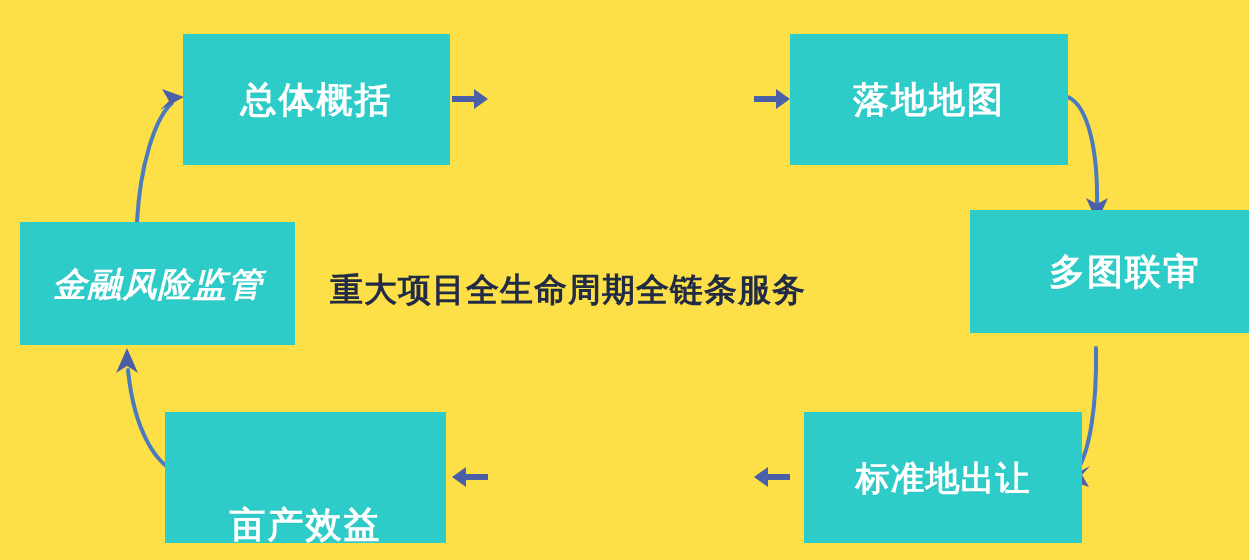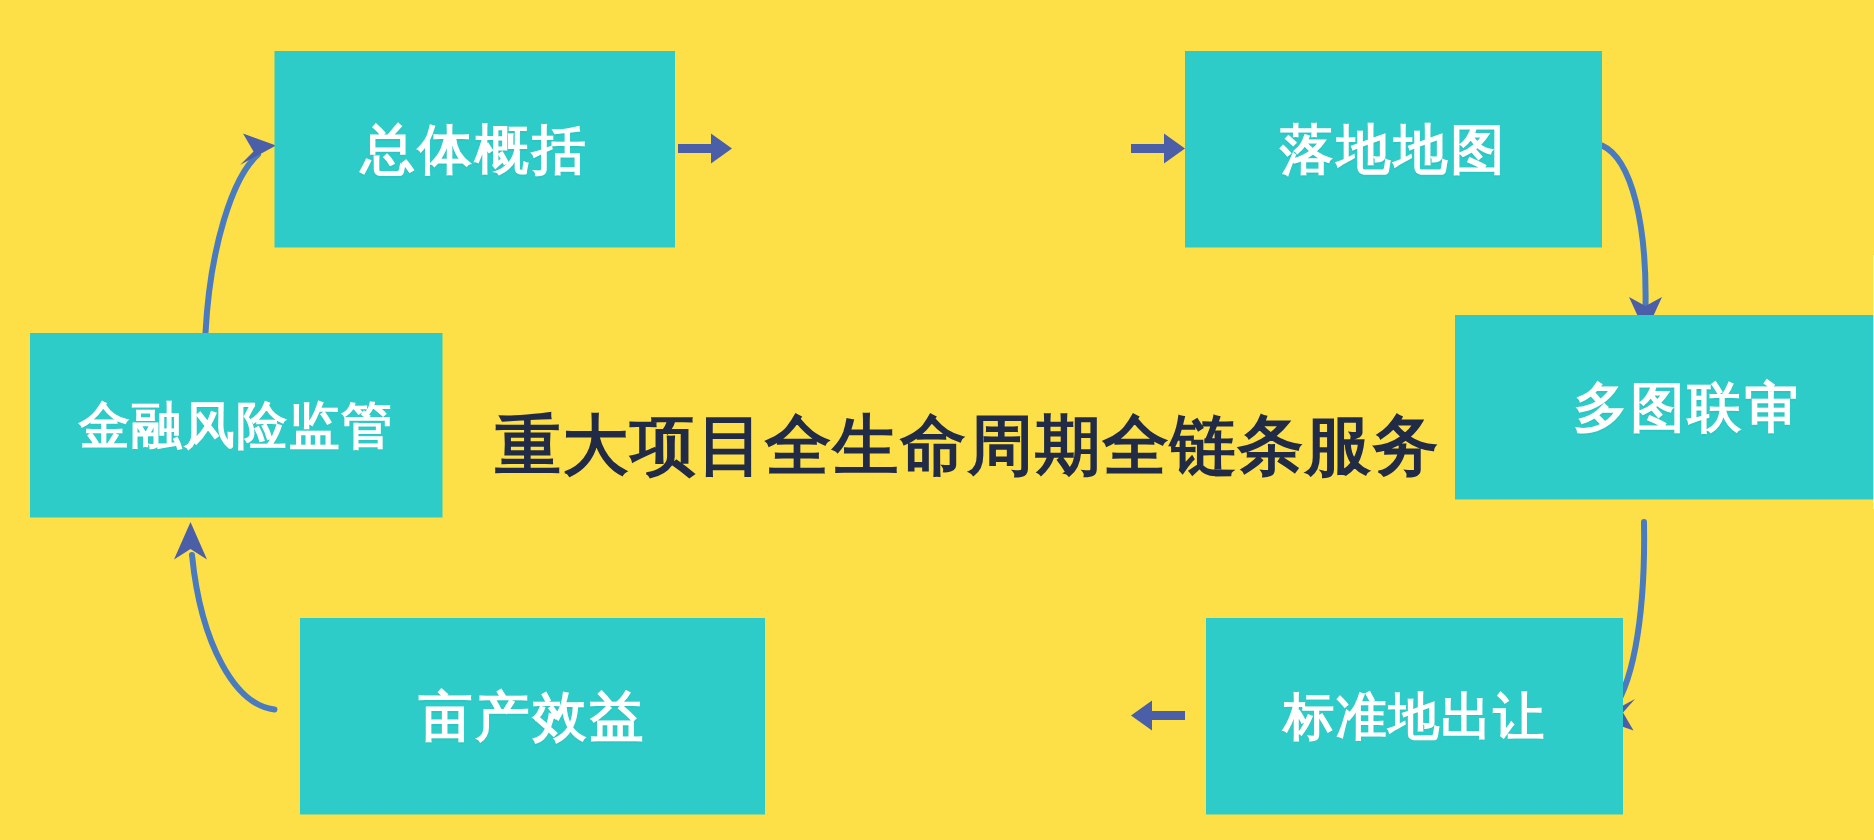--- a/index.html
+++ b/index.html
@@ -39,21 +39,21 @@
     font-size: 34px;
     letter-spacing: 1px;
   }
   #center-title {
     position: absolute;
     left: 330px;
     top: 268px;
     width: 600px;
     text-align: left;
     color: #222B45;
-    font-size: 44px;
+    font-size: 33px;
     font-weight: bold;
     letter-spacing: 1px;
     white-space: nowrap;
     user-select: none;
   }
   #connectors {
     position: absolute;
     left: 0;
     top: 0;
     width: 1249px;
@@ -125,23 +125,23 @@
 
   <div class="node" style="left:958px;top:210px;width:310px;height:123px;margin-left:12px;">
     <span class="node-label">多图联审</span>
   </div>
 
   <div class="node wide" style="left:790px;top:412px;width:278px;height:131px;margin-left:14px;">
     <span class="node-label">标准地出让</span>
   </div>
 
 
-  <div class="node" style="left:200px;top:412px;width:310px;height:131px;">
+  <div class="node" style="left:165px;top:412px;width:281px;height:131px;align-items:flex-end;">
     <span class="node-label">亩产效益</span>
   </div>
 
-  <div class="node wide" style="left:20px;top:222px;width:275px;height:123px;">
+  <div class="node wide" style="left:20px;top:222px;width:275px;height:123px;font-style:italic;">
     <span class="node-label">金融风险监管</span>
   </div>
 
   <div id="center-title">重大项目全生命周期全链条服务</div>
 
 </div>
 
 </body></html>

